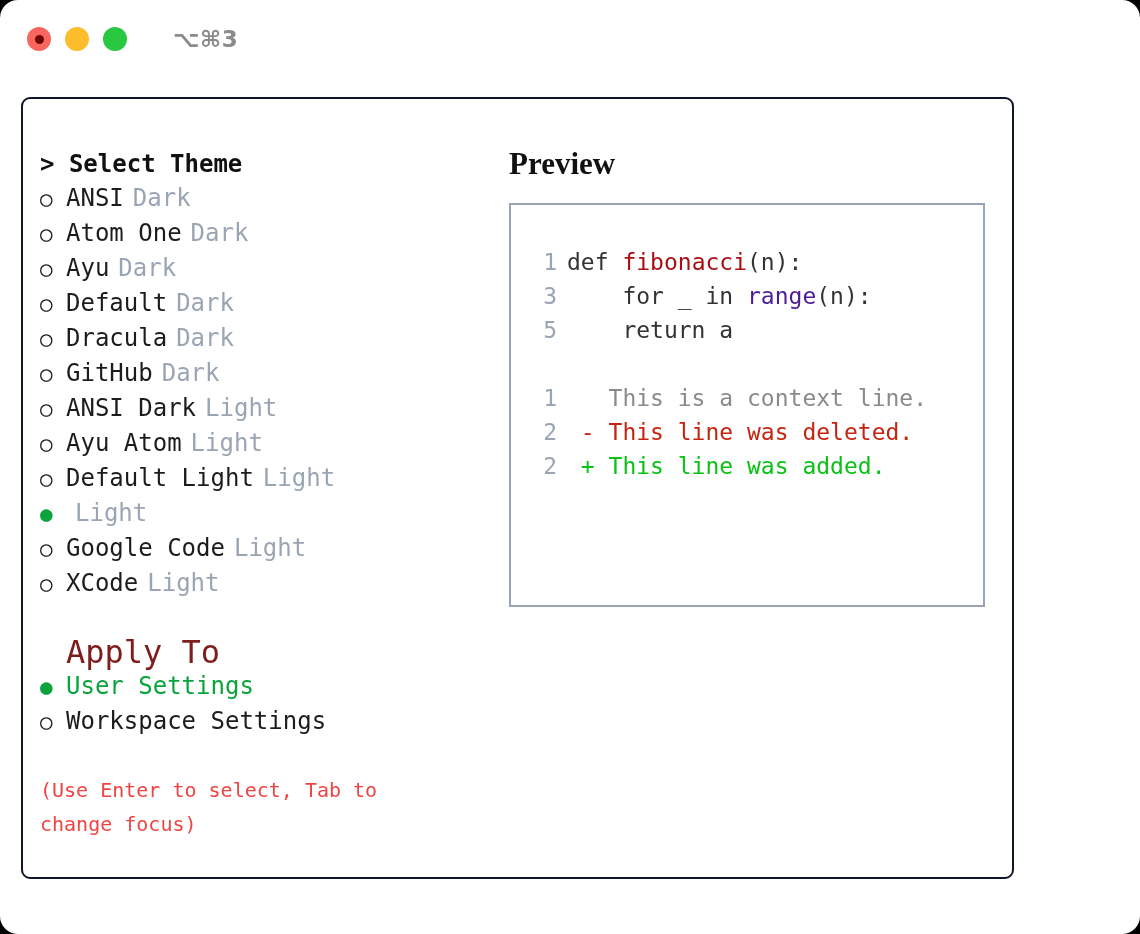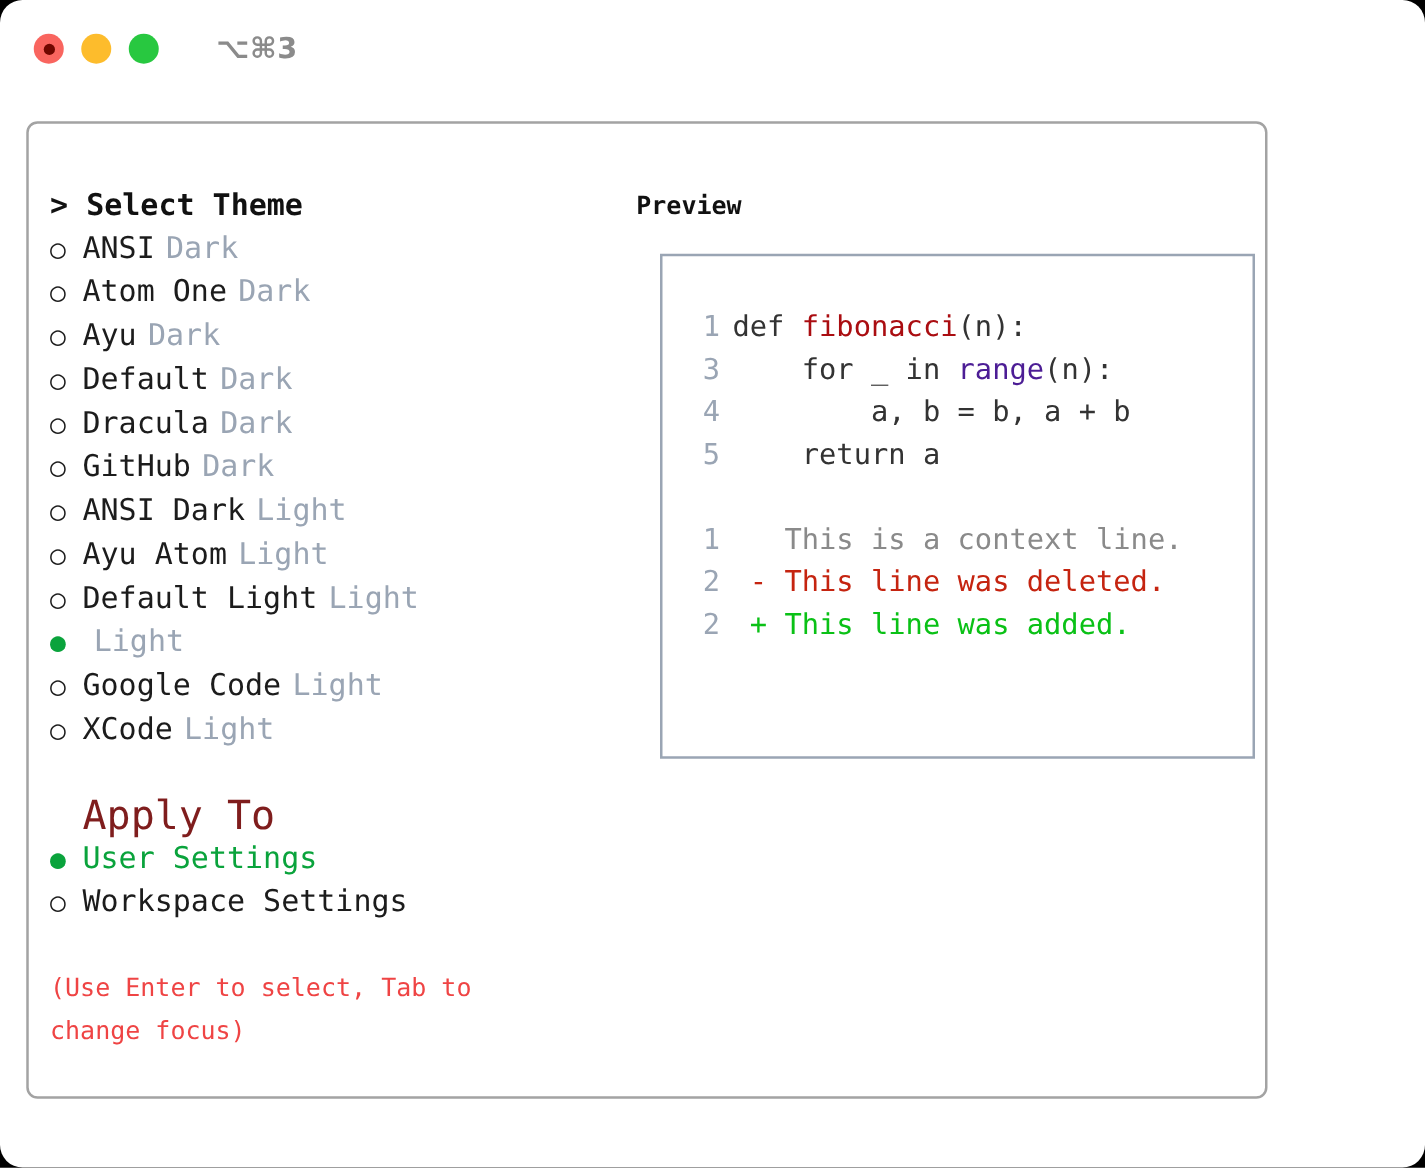--- a/index.html
+++ b/index.html
@@ -52,21 +52,21 @@
     font-weight: 700;
     color: #8b8b8b;
     letter-spacing: 0.5px;
     font-family: "DejaVu Sans", "Liberation Sans", sans-serif;
   }
 
   .panel {
     position: absolute;
     left: 21px; top: 97px;
     width: 993px; height: 782px;
-    border: 2px solid #a3a3a3;
+    border: 2px solid #0f172a;
     border-radius: 9px;
     background: #ffffff;
   }
 
   .cols {
     position: absolute;
     left: 0; top: 0; right: 0; bottom: 0;
     display: flex;
   }
   .col-left {
@@ -118,34 +118,34 @@
   .hint {
     font-size: 20px;
     line-height: 34px;
     color: #ef4444;
     max-width: 405px;
     white-space: normal;
     word-spacing: 0px;
   }
 
   .preview-title {
-    font-size: 20px;
+    font-size: 31px;
     font-weight: 700;
     color: #111111;
     line-height: 34px;
     white-space: pre;
+    font-family: Liberation Serif, serif;
   }
   .preview-box {
     margin-top: 22px;
     width: 476px;
     height: 404px;
     border: 2px solid #9aa5b4;
     background: #ffffff;
     padding: 40px 0 0 18px;
-    margin-left: 19px;
   }
   .code-line {
     font-size: 23px;
     line-height: 34px;
     white-space: pre;
     color: #333333;
   }
   .lnum {
     display: inline-block;
     width: 28px;
@@ -213,21 +213,20 @@
 
         <div class="hint">(Use Enter to select, Tab to change focus)</div>
       </div>
 
       <div class="col-right">
         <div class="preview-title">Preview</div>
         <div class="preview-box">
           <div id="code-block">
               <div class="code-line"><span class="lnum">1</span><span class="tok-plain">def </span><span class="tok-fn">fibonacci</span><span class="tok-plain">(n):</span></div>
               <div class="code-line"><span class="lnum">3</span><span class="tok-plain">    for _ in </span><span class="tok-call">range</span><span class="tok-plain">(n):</span></div>
-              <div class="code-line"><span class="lnum">4</span><span class="tok-plain">        a, b = b, a + b</span></div>
               <div class="code-line"><span class="lnum">5</span><span class="tok-plain">    return a</span></div>
             </div>
           <div class="diff-gap"></div>
           <div id="diff-block">
               <div class="code-line"><span class="lnum">1</span><span class="diff-ctx">   This is a context line.</span></div>
               <div class="code-line"><span class="lnum">2</span><span class="diff-del"> - This line was deleted.</span></div>
               <div class="code-line"><span class="lnum">2</span><span class="diff-add"> + This line was added.</span></div>
             </div>
         </div>
       </div>

